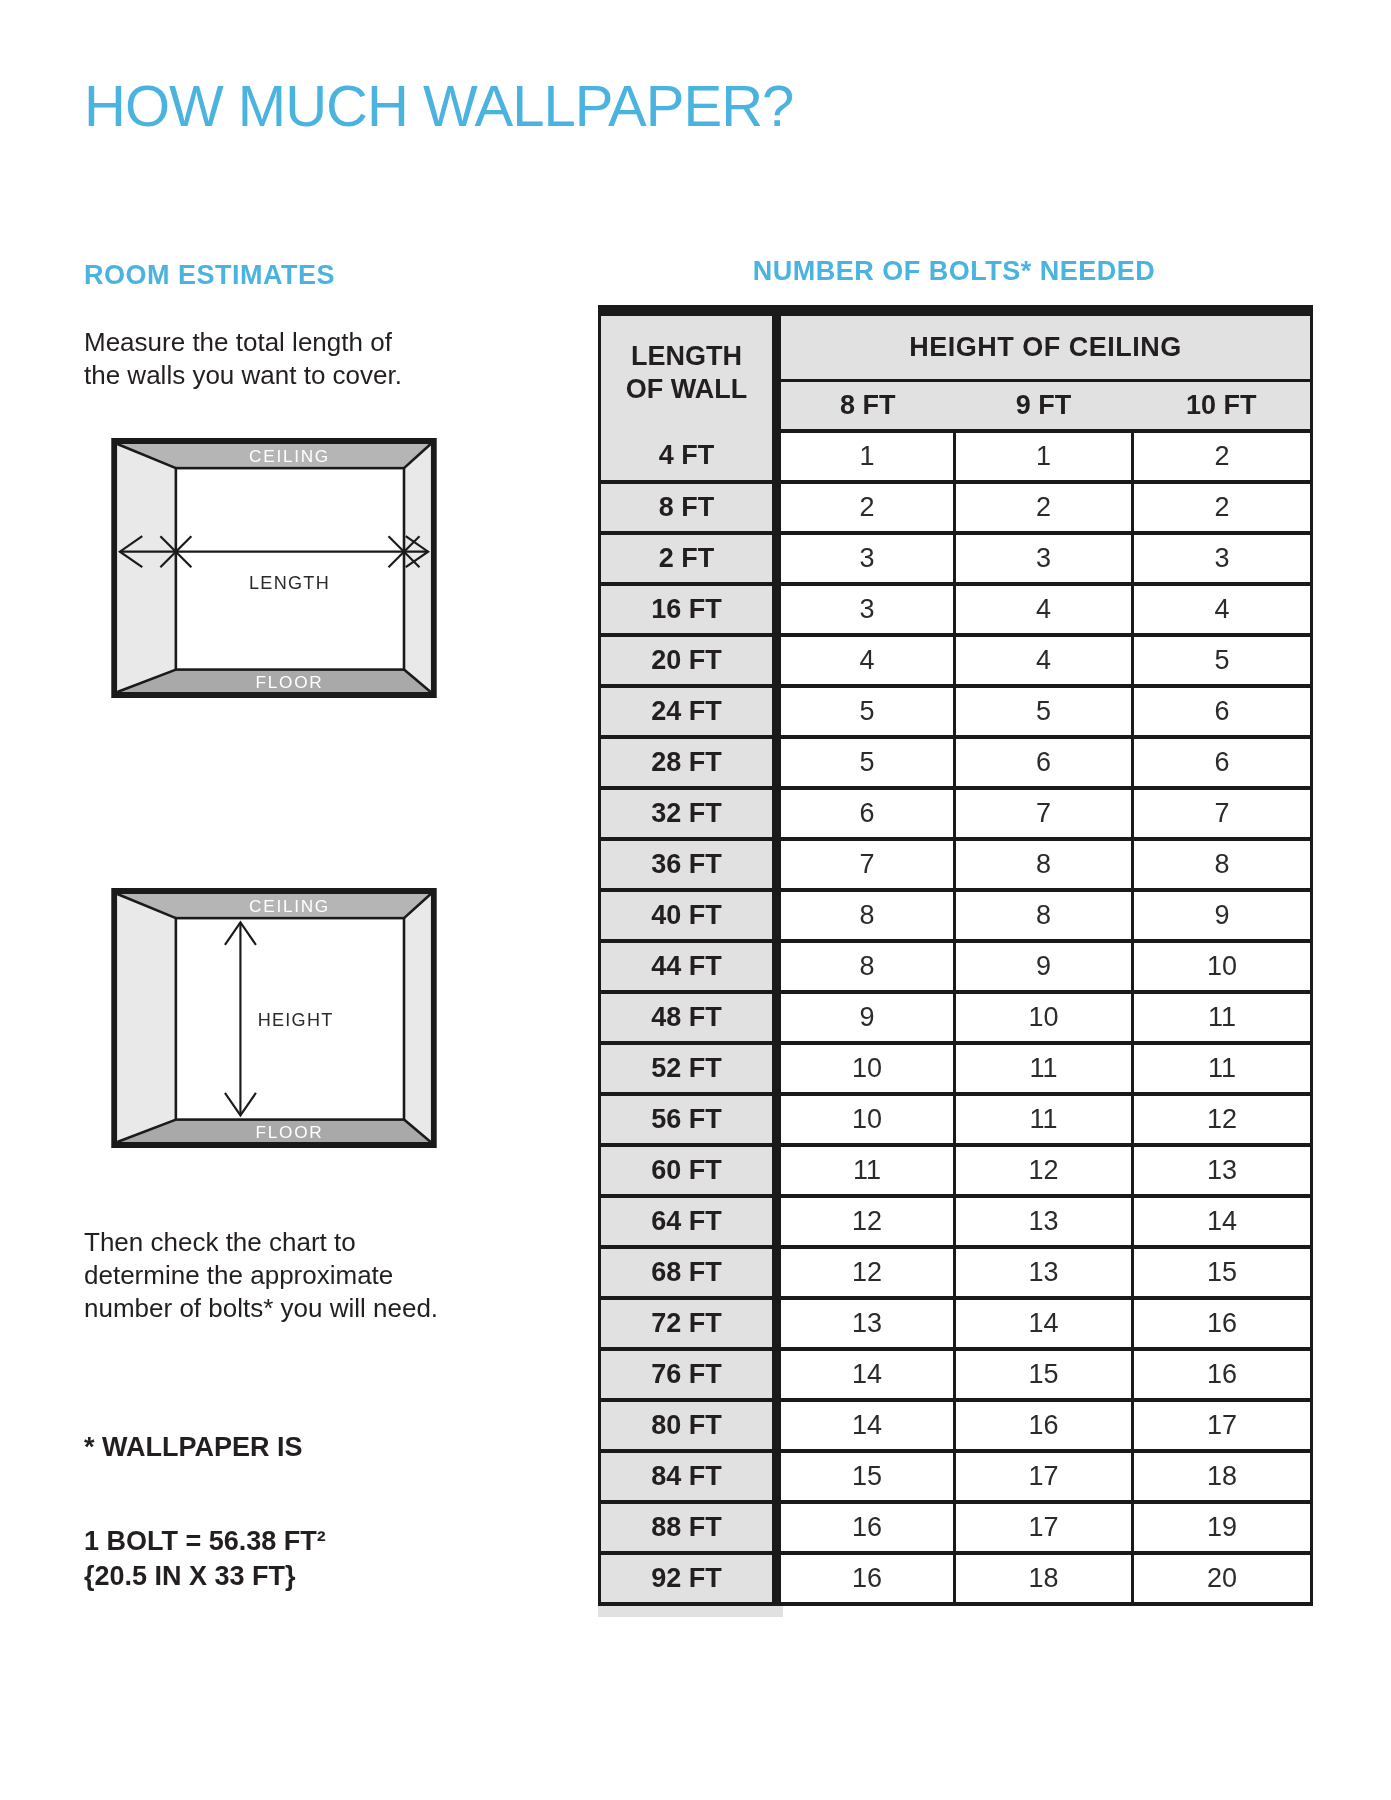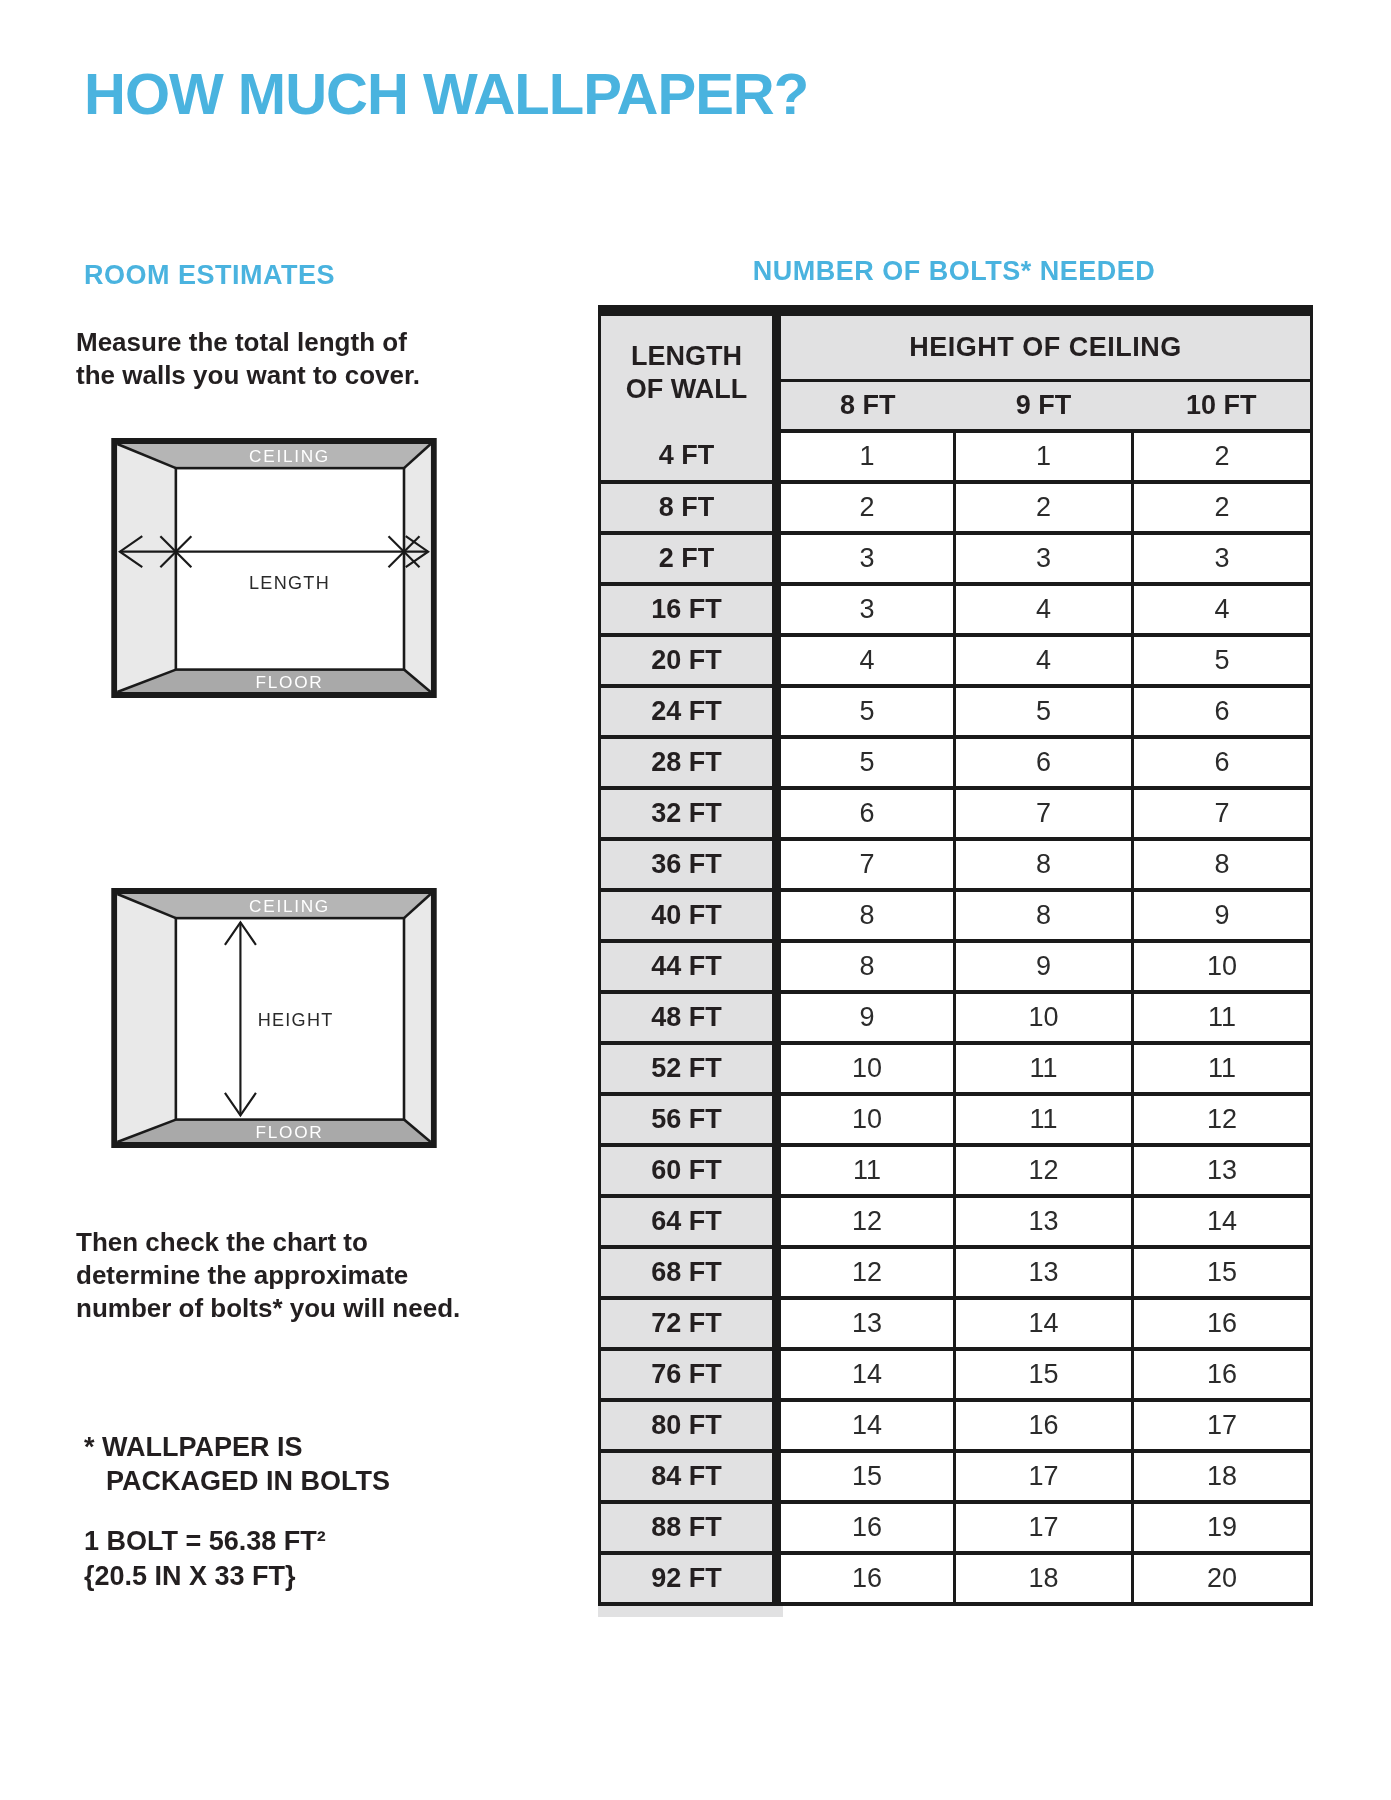--- a/index.html
+++ b/index.html
@@ -9,28 +9,28 @@
     --ceil:#b5b5b5;
     --floor:#a9a9a9;
     --wall:#e9e9e9;
     --line:#1a1a1a;
   }
   *{box-sizing:border-box;margin:0;padding:0;}
   html,body{background:#fff;}
   body{font-family:"Liberation Sans","DejaVu Sans",sans-serif;color:var(--ink);}
   .page{position:relative;width:1391px;height:1800px;background:#fff;overflow:hidden;}
 
-  .page-title{position:absolute;left:84px;top:60px;font-size:58px;font-weight:bold;
+  .page-title{position:absolute;left:84px;top:72px;font-size:58px;font-weight:normal;
     color:var(--blue);letter-spacing:-1px;white-space:nowrap;}
 
   .section-heading{position:absolute;left:84px;top:260px;font-size:27px;font-weight:bold;
     color:var(--blue);letter-spacing:0.5px;}
 
-  .step{position:absolute;left:76px;font-size:26px;line-height:33px;color:var(--ink);
-    white-space:pre-line;font-weight:bold;}
+  .step{position:absolute;left:84px;font-size:26px;line-height:33px;color:var(--ink);
+    white-space:pre-line;}
   .step1{top:326px;}
   .step2{top:778px;}
   .step3{top:1226px;}
 
   .diagram{position:absolute;left:85px;width:378px;height:260px;}
   .diagram1{top:438px;}
   .diagram2{top:888px;}
   .diagram svg{display:block;width:100%;height:100%;}
   .svg-room-label{font-family:"Liberation Sans","DejaVu Sans",sans-serif;font-size:20px;
     fill:#ffffff;letter-spacing:2px;}
@@ -130,21 +130,20 @@
       <text class="svg-measure-label" x="170" y="160" text-anchor="start">HEIGHT</text>
     </svg>
   </div>
 
   <p class="step step3">Then check the chart to
 determine the approximate
 number of bolts* you will need.</p>
 
   <div class="footnote">
     <div>* WALLPAPER IS</div>
-    <div class="indent">PACKAGED IN BOLTS</div>
   </div>
 
   <div class="bolt-info">
     <div>1 BOLT = 56.38 FT²</div>
     <div>{20.5 IN X 33 FT}</div>
   </div>
 
   <h2 class="table-heading">NUMBER OF BOLTS* NEEDED</h2>
 
   <div class="table-wrap">

